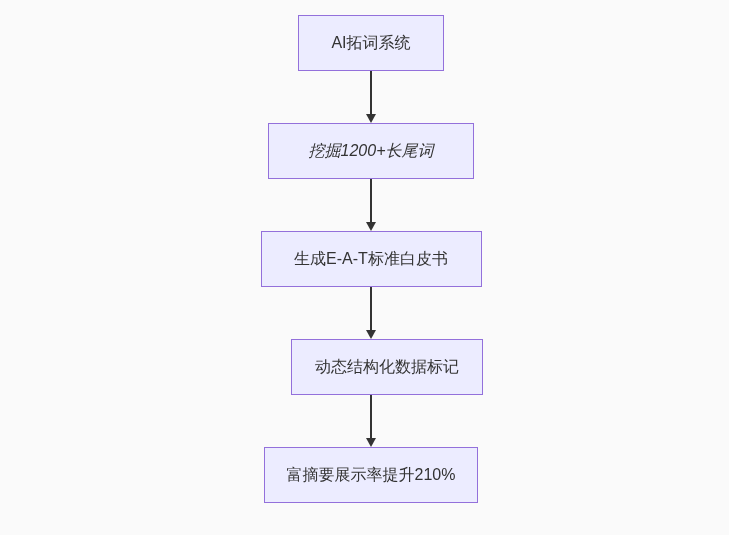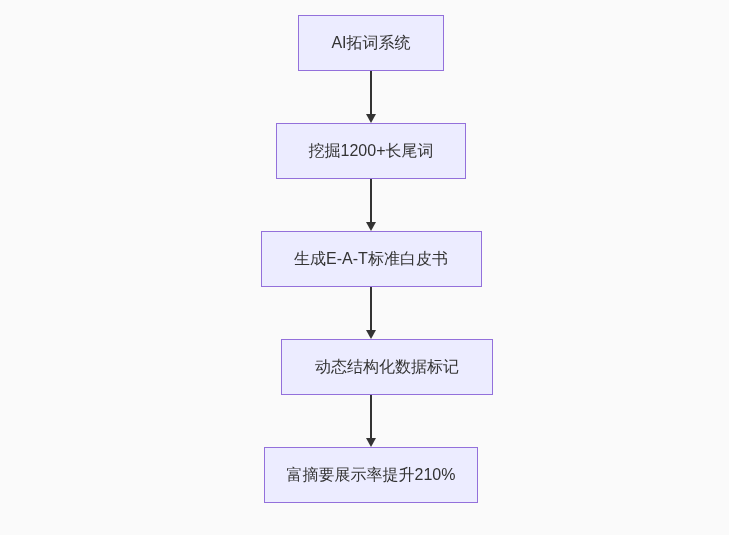--- a/index.html
+++ b/index.html
@@ -31,23 +31,23 @@
     align-items: center;
     justify-content: center;
     background: #ececff;
     border: 1.4px solid #9370db;
     color: #333333;
     font-size: 16px;
     white-space: nowrap;
     text-align: center;
   }
   .node.n1 { width: 146px; }
-  .node.n2 { width: 190px; }
+  .node.n2 { width: 206px; font-style: italic; }
   .node.n3 { width: 221px; text-align: right; }
-  .node.n4 { width: 212px; margin-left: 32px; }
+  .node.n4 { width: 192px; margin-left: 32px; }
   .node.n5 { width: 214px; }
   .edge {
     display: flex;
     flex-direction: column;
     align-items: center;
     height: 52px;
   }
   .edge .line {
     width: 2px;
     flex: 1;

